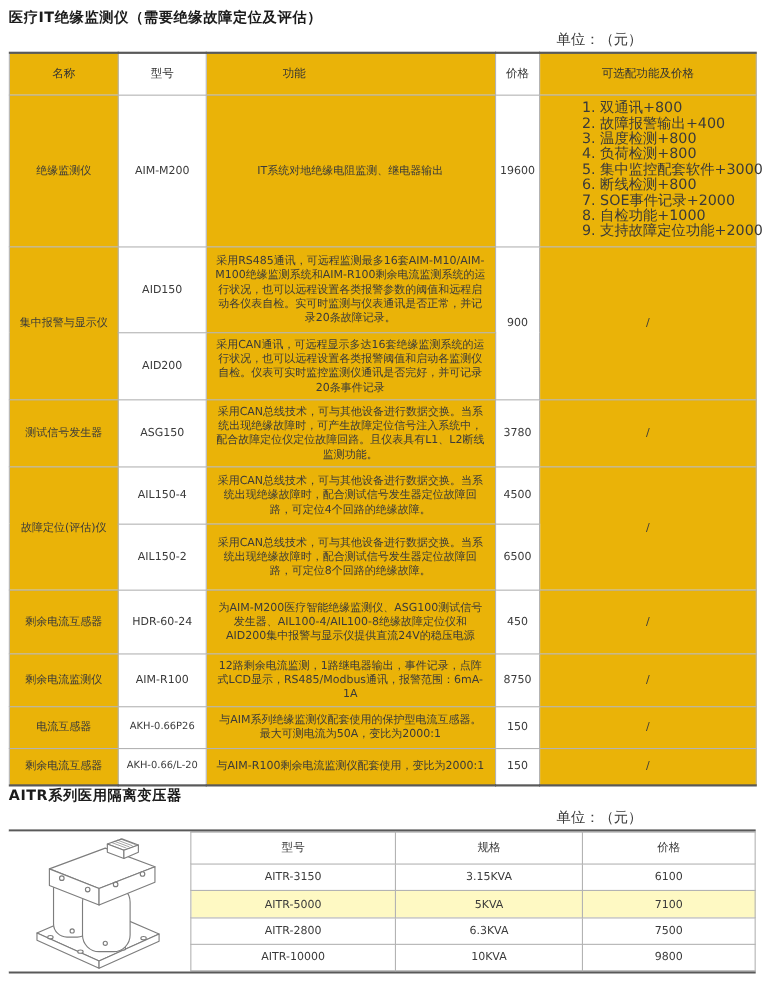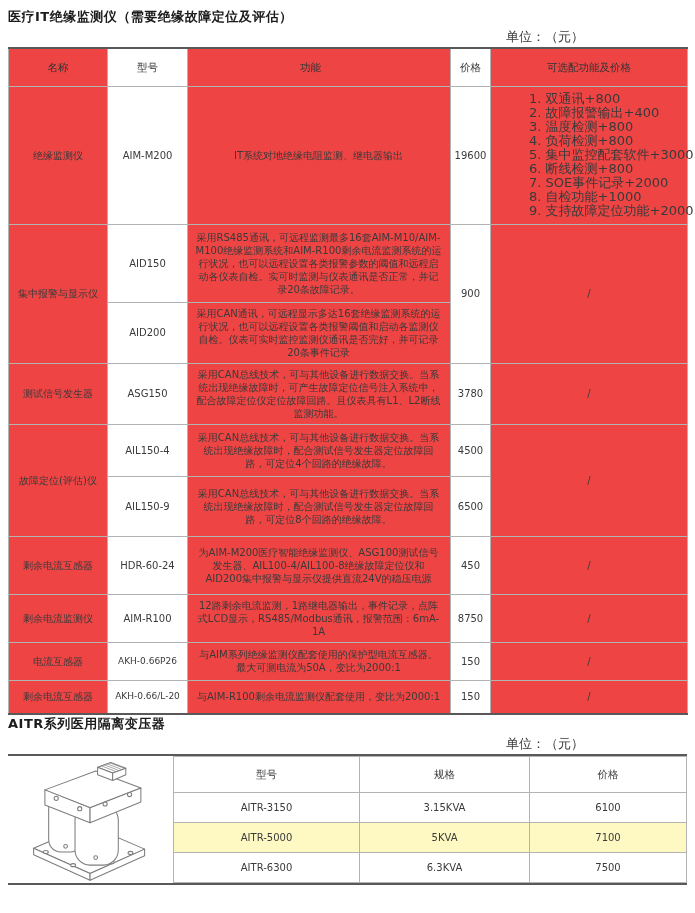--- a/index.html
+++ b/index.html
@@ -13,24 +13,24 @@
 
   .sec-title { font-size:13px; font-weight:bold; color:#1b1b1b; margin:0; line-height:18px; letter-spacing:0.5px; }
   .unit { text-align:right; font-size:13px; color:#3a3a3a; margin:4px 2px 4px 0; line-height:13px; }
 
   table { border-collapse:collapse; table-layout:fixed; width:679px; }
   .t1 { border-top:2px solid #595959; border-bottom:2px solid #595959; }
   .t1 td {
     border:1px solid #b3b3b3; font-size:10px; color:#3a3a3a;
     text-align:center; vertical-align:middle; padding:2px 3px; line-height:13px;
   }
-  .t1 td.shade { background:#ef4444; }
+  .t1 td.shade { background:#eab308; }
   .t1 td.white { background:#ffffff; }
   .t1 .hd { font-size:10.5px; color:#333; }
-  .t1 .hd-func { text-align:left; padding-left:112px; }
+  .t1 .hd-func { text-align:left; padding-left:69px; }
   .func-cell { text-align:left; padding:4px 8px 4px 7px !important; }
   .opt-cell { text-align:left !important; padding:5px 4px 5px 38px !important; }
   .opt-cell div { font-size:13px; line-height:14px; white-space:nowrap; }
   .slash-cell { font-size:10px; color:#4a4a4a; }
   .price-cell { padding:2px 1px !important; }
 
   .sec2 { }
   .t2wrap { display:flex; border-top:2px solid #595959; border-bottom:2px solid #595959; width:679px; }
   .t2img { width:166px; display:flex; align-items:center; justify-content:center; background:#fff; }
   .t2 { width:513px; }
@@ -107,21 +107,21 @@
         </tr>
 
         <tr style="height:52px">
           <td class="shade" rowspan="2">故障定位(评估)仪</td>
           <td class="white">AIL150-4</td>
           <td class="shade func-cell">采用CAN总线技术，可与其他设备进行数据交换。当系统出现绝缘故障时，配合测试信号发生器定位故障回路，可定位4个回路的绝缘故障。</td>
           <td class="white price-cell">4500</td>
           <td class="shade slash-cell" rowspan="2">/</td>
         </tr>
         <tr style="height:60px">
-          <td class="white">AIL150-9</td>
+          <td class="white">AIL150-2</td>
           <td class="shade func-cell">采用CAN总线技术，可与其他设备进行数据交换。当系统出现绝缘故障时，配合测试信号发生器定位故障回路，可定位8个回路的绝缘故障。</td>
           <td class="white price-cell">6500</td>
         </tr>
 
         <tr style="height:58px">
           <td class="shade">剩余电流互感器</td>
           <td class="white">HDR-60-24</td>
           <td class="shade func-cell">为AIM-M200医疗智能绝缘监测仪、ASG100测试信号发生器、AIL100-4/AIL100-8绝缘故障定位仪和AID200集中报警与显示仪提供直流24V的稳压电源</td>
           <td class="white price-cell">450</td>
           <td class="shade slash-cell">/</td>
@@ -213,22 +213,27 @@
             <td>AITR-3150</td>
             <td>3.15KVA</td>
             <td>6100</td>
           </tr>
           <tr class="shade">
             <td>AITR-5000</td>
             <td>5KVA</td>
             <td>7100</td>
           </tr>
           <tr>
-            <td>AITR-6300</td>
+            <td>AITR-2800</td>
             <td>6.3KVA</td>
             <td>7500</td>
+          </tr>
+          <tr>
+            <td>AITR-10000</td>
+            <td>10KVA</td>
+            <td>9800</td>
           </tr>
         </tbody>
       </table>
     </div>
   </section>
 
 </div>
 
 </body></html>

